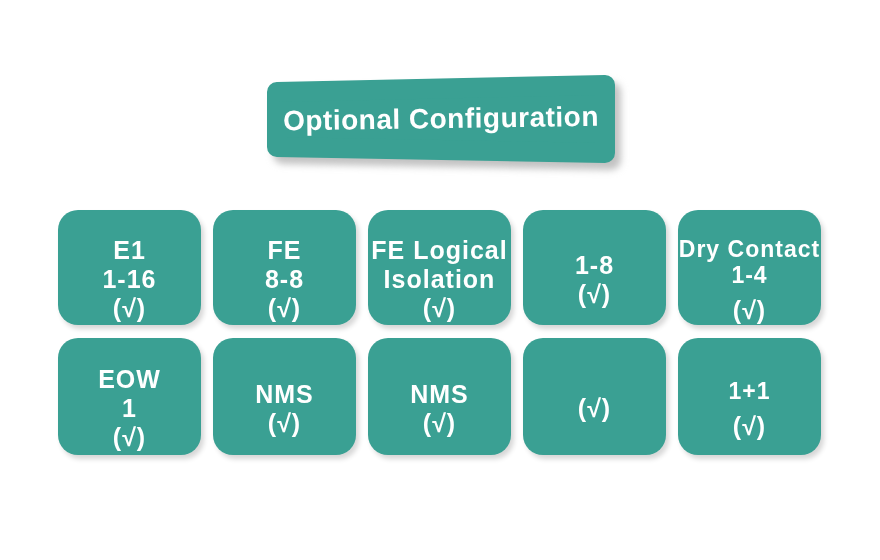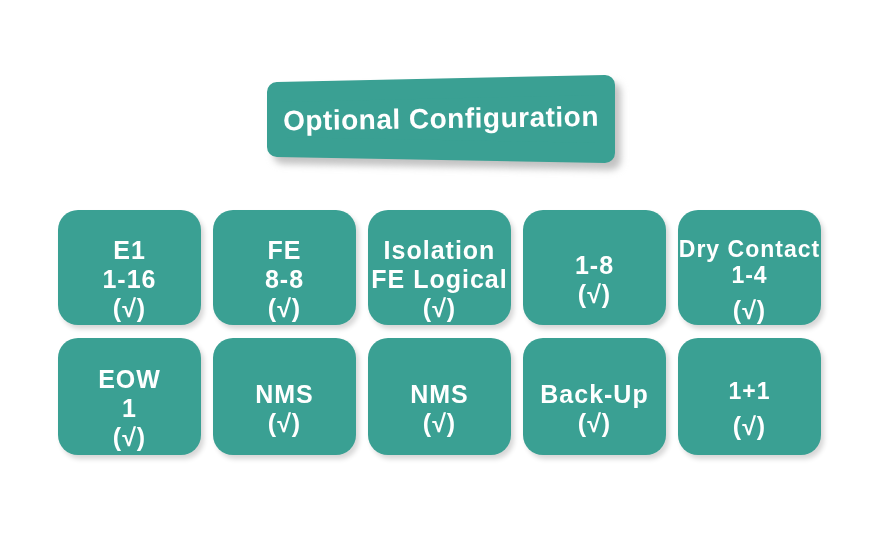--- a/index.html
+++ b/index.html
@@ -111,22 +111,22 @@
       <span class="check">(√)</span>
     </div>
 
     <div class="card">
       <span>FE</span>
       <span>8-8</span>
       <span class="check">(√)</span>
     </div>
 
     <div class="card">
+      <span>FE Logical</span>
       <span>Isolation</span>
-      <span>FE Logical</span>
       <span class="check">(√)</span>
     </div>
 
     <div class="card">
       <span>1-8</span>
       <span class="check">(√)</span>
     </div>
 
     <div class="card c5">
       <span>Dry Contact</span>
@@ -144,21 +144,20 @@
       <span>NMS</span>
       <span class="check">(√)</span>
     </div>
 
     <div class="card">
       <span>NMS</span>
       <span class="check">(√)</span>
     </div>
 
     <div class="card">
-      <span>Back-Up</span>
       <span class="check">(√)</span>
     </div>
 
     <div class="card c5">
       <span>1+1</span>
       <span class="check">(√)</span>
     </div>
 
   </div>
 </div>

